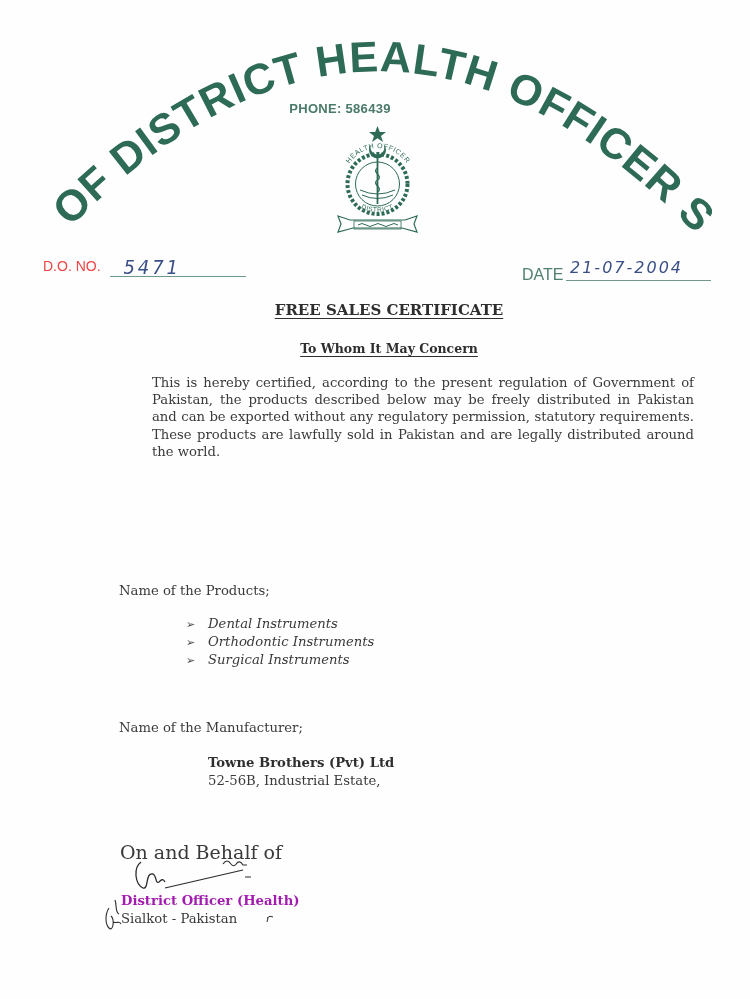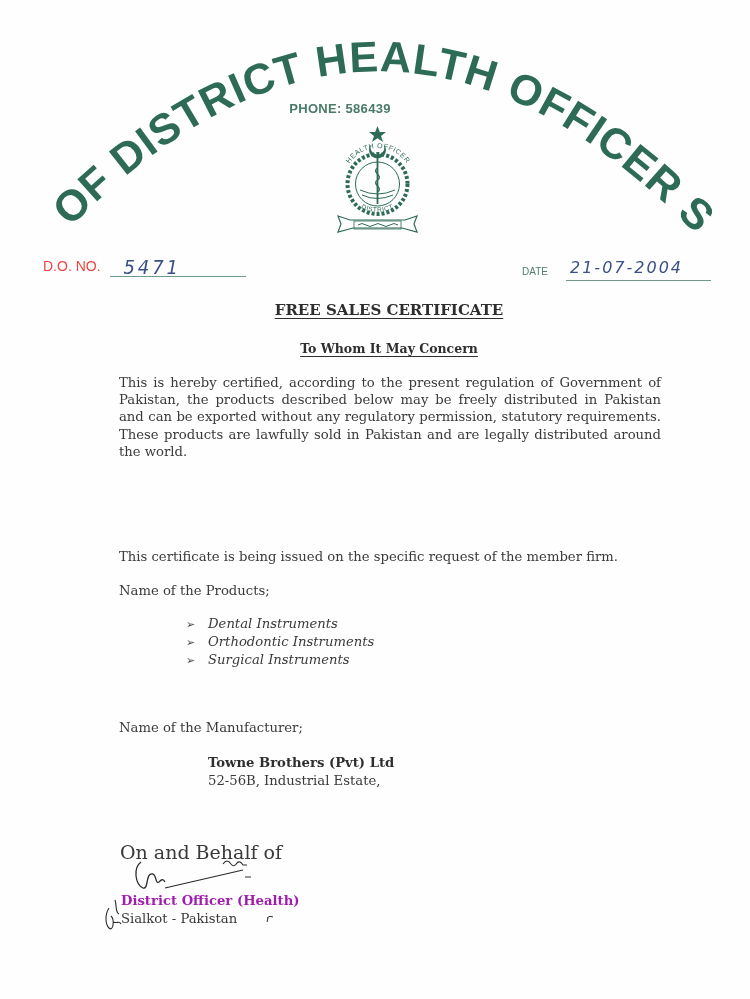--- a/index.html
+++ b/index.html
@@ -9,31 +9,31 @@
   
   .arc-svg { position: absolute; left: 0; top: 0; width: 750px; height: 260px; }
   .arc-text { font-family: "Liberation Sans", sans-serif; font-weight: bold; font-size: 43px; fill: #2e6b57; letter-spacing: 1px; }
   .phone { position: absolute; left: 0; width: 680px; top: 101px; text-align: center; font-family: "Liberation Sans", sans-serif; font-weight: bold; font-size: 13px; color: #4a7a68; letter-spacing: 0.3px; }
   .emblem { position: absolute; left: 330px; top: 124px; width: 95px; height: 118px; }
 
   
   .do-row { position: absolute; left: 43px; top: 258px; font-family: "Liberation Sans", sans-serif; font-size: 14px; color: #ef4444; }
   .do-line { position: absolute; left: 110px; top: 276px; width: 136px; border-bottom: 1px solid #6f9a8a; }
   .do-value { position: absolute; left: 122px; top: 256px; font-family: "DejaVu Sans", sans-serif; font-size: 19px; color: #3a4f86; font-style: italic; letter-spacing: 3px; transform: scaleX(0.95); }
-  .date-label { position: absolute; left: 522px; top: 266px; font-family: "Liberation Sans", sans-serif; font-size: 10px; color: #4f7f6e; }
+  .date-label { position: absolute; left: 522px; top: 266px; font-family: "Liberation Sans", sans-serif; font-size: 16px; color: #4f7f6e; }
   .date-line { position: absolute; left: 566px; top: 280px; width: 145px; border-bottom: 1px solid #6f9a8a; }
   .date-value { position: absolute; left: 570px; top: 258px; font-family: "DejaVu Sans", sans-serif; font-size: 16px; color: #3a4f86; font-style: italic; letter-spacing: 2px; }
 
   
   .title { position: absolute; left: 0; width: 778px; top: 301px; text-align: center; font-family: "DejaVu Serif", serif; font-weight: bold; font-size: 15px; color: #2e2e2e; text-decoration: underline; text-underline-offset: 3px; }
   .subtitle { position: absolute; left: 0; width: 778px; top: 341px; text-align: center; font-family: "DejaVu Serif", serif; font-weight: bold; font-size: 12.5px; color: #2e2e2e; text-decoration: underline; text-underline-offset: 3px; }
 
   
   .para { position: absolute; left: 119px; width: 542px; font-family: "DejaVu Serif", serif; font-size: 13.2px; line-height: 17.2px; color: #3a3a3a; text-align: justify; text-align-last: left; }
-  .p1 { top: 374px; }
+  .p1 { top: 374px; margin-left: 33px; }
   .p2 { top: 482px; }
   .p3 { top: 548px; }
   .p4 { top: 582px; }
 
   
   .products { position: absolute; left: 186px; top: 615px; list-style: none; margin: 0; padding: 0; }
   .products li { font-family: "DejaVu Serif", serif; font-style: italic; font-size: 13.2px; line-height: 17.2px; color: #3a3a3a; white-space: nowrap; }
   .products .bullet { display: inline-block; width: 22px; font-style: normal; font-size: 11px; color: #444; }
 
   .mfr-label { position: absolute; left: 119px; top: 720px; font-family: "DejaVu Serif", serif; font-size: 13.2px; color: #3a3a3a; }
@@ -98,21 +98,20 @@
   <div class="do-value">5471</div>
 
   <div class="date-label">DATE</div>
   <div class="date-line"></div>
   <div class="date-value">21-07-2004</div>
 
   <div class="title">FREE SALES CERTIFICATE</div>
   <div class="subtitle">To Whom It May Concern</div>
 
   <div class="para p1">This is hereby certified, according to the present regulation of Government of Pakistan, the products described below may be freely distributed in Pakistan and can be exported without any regulatory permission, statutory requirements. These products are lawfully sold in Pakistan and are legally distributed around the world.</div>
-  <div class="para p3">This certificate is being issued on the specific request of the member firm.</div>
   <div class="para p4">Name of the Products;</div>
 
   <ul class="products">
     <li><span class="bullet">➢</span><span>Dental Instruments</span></li>
     <li><span class="bullet">➢</span><span>Orthodontic Instruments</span></li>
     <li><span class="bullet">➢</span><span>Surgical Instruments</span></li>
   </ul>
 
   <div class="mfr-label">Name of the Manufacturer;</div>
   <div class="mfr-block">

